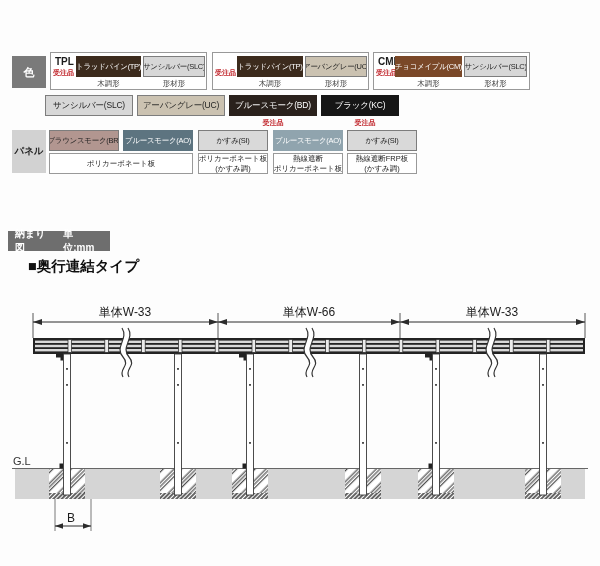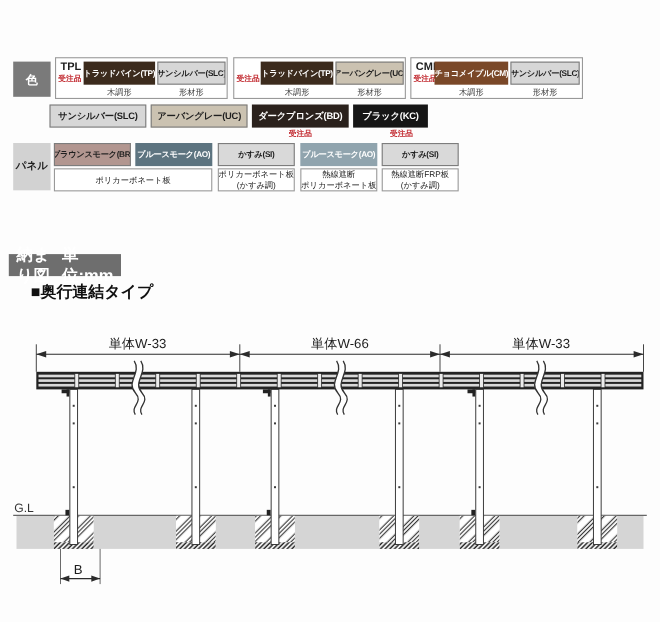--- a/index.html
+++ b/index.html
@@ -3,34 +3,34 @@
 <meta charset="utf-8">
 <style>
   html,body{margin:0;padding:0;background:#fff;font-family:"Liberation Sans",sans-serif;}
   .screen{position:relative;width:600px;height:566px;background:#fdfdfd;overflow:hidden;}
   .abs{position:absolute;}
   .grp{position:absolute;border:1px solid #999;background:#fff;box-sizing:border-box;}
   .code{position:absolute;font-size:10px;font-weight:bold;color:#1c1c1c;line-height:1;text-align:right;}
   .note{position:absolute;font-size:7px;font-weight:bold;line-height:1;}
   .note-c{text-align:center;}
   .swatch{position:absolute;display:flex;align-items:center;justify-content:center;
-          font-weight:bold;white-space:nowrap;overflow:hidden;box-sizing:border-box;}
+          font-weight:normal;white-space:nowrap;overflow:hidden;box-sizing:border-box;}
   .sw-border{border:1px solid #7d7d7d;}
   .sw-s{font-size:7.5px;letter-spacing:-0.3px;}
   .sw-m{font-size:8.5px;letter-spacing:-0.2px;}
   .tx-w{color:#fff;}
   .tx-b{color:#1f1f1f;}
   .typelabel{position:absolute;font-size:7.5px;color:#444;text-align:center;line-height:1;}
   .rowlabel{position:absolute;display:flex;align-items:center;justify-content:center;
             font-size:9.5px;font-weight:bold;box-sizing:border-box;}
   .cap{position:absolute;border:1px solid #999;background:#fff;display:flex;flex-direction:column;
        align-items:center;justify-content:center;font-size:7.5px;line-height:1.3;color:#222;
        box-sizing:border-box;text-align:center;white-space:nowrap;overflow:hidden;}
   .secbar{position:absolute;display:flex;align-items:center;gap:9px;padding:0 7px;
-          font-size:15px;font-weight:bold;color:#fff;box-sizing:border-box;height:20px;}
+          font-size:10px;font-weight:bold;color:#fff;box-sizing:border-box;height:20px;}
   .heading{position:absolute;font-size:14.5px;font-weight:bold;color:#101010;line-height:1;margin-left:20px;}
 </style>
 </head>
 <body>
 
 <div class="screen">
 
   <div class="rowlabel tx-w" style="left: 12px; top: 56px; width: 34px; height: 32px; font-size: 11px; background-color: rgb(122, 122, 122);">色</div>
 
   <div class="grp" style="left:50px;top:52px;width:157px;height:38px;">
@@ -55,22 +55,22 @@
     <div class="code" style="left:4px;top:4px;">CML</div>
     <div class="note" style="left: 2px; top: 16px; color: rgb(193, 39, 45);">受注品</div>
     <div class="swatch sw-s tx-w" style="left: 21px; top: 3px; width: 67px; height: 21px; background-color: rgb(122, 72, 40);">チョコメイプル(CM)</div>
     <div class="swatch sw-s tx-b sw-border" style="left: 90px; top: 3px; width: 63px; height: 21px; background-color: rgb(215, 215, 215);">サンシルバー(SLC)</div>
     <div class="typelabel" style="left:21px;top:27px;width:67px;">木調形</div>
     <div class="typelabel" style="left:90px;top:27px;width:63px;">形材形</div>
   </div>
 
   <div class="swatch sw-m tx-b sw-border" style="left: 45px; top: 95px; width: 88px; height: 21px; background-color: rgb(215, 215, 215);">サンシルバー(SLC)</div>
   <div class="swatch sw-m tx-b sw-border" style="left: 137px; top: 95px; width: 88px; height: 21px; background-color: rgb(203, 194, 177);">アーバングレー(UC)</div>
-  <div class="swatch sw-m tx-w" style="left: 229px; top: 95px; width: 88px; height: 21px; background-color: rgb(42, 33, 28);">ダークブロンズ(BD)</div>
-  <div class="swatch sw-m tx-w" style="left: 321px; top: 95px; width: 68px; height: 21px; background-color: rgb(22, 22, 22);">ブラック(KC)</div>
+  <div class="swatch sw-m tx-w" style="left: 229px; top: 95px; width: 88px; height: 21px; background-color: rgb(42, 33, 28);">ブルースモーク(BD)</div>
+  <div class="swatch sw-m tx-w" style="left: 321px; top: 95px; width: 78px; height: 21px; background-color: rgb(22, 22, 22);">ブラック(KC)</div>
   <div class="note note-c" style="left: 229px; top: 119px; width: 88px; color: rgb(193, 39, 45);">受注品</div>
   <div class="note note-c" style="left: 321px; top: 119px; width: 88px; color: rgb(193, 39, 45);">受注品</div>
 
   <div class="rowlabel tx-b" style="left: 12px; top: 130px; width: 34px; height: 43px; background-color: rgb(210, 210, 210);">パネル</div>
 
   <div class="swatch sw-s tx-b sw-border" style="left: 49px; top: 130px; width: 70px; height: 21px; background-color: rgb(178, 150, 144);">ブラウンスモーク(BR)</div>
   <div class="swatch sw-s tx-w" style="left: 123px; top: 130px; width: 70px; height: 21px; background-color: rgb(93, 116, 128);">ブルースモーク(AO)</div>
   <div class="swatch sw-s tx-b sw-border" style="left: 198px; top: 130px; width: 70px; height: 21px; background-color: rgb(217, 217, 217);">かすみ(SI)</div>
   <div class="swatch sw-s tx-w" style="left: 273px; top: 130px; width: 70px; height: 21px; background-color: rgb(144, 164, 174);">ブルースモーク(AO)</div>
   <div class="swatch sw-s tx-b sw-border" style="left: 347px; top: 130px; width: 70px; height: 21px; background-color: rgb(217, 217, 217);">かすみ(SI)</div>

